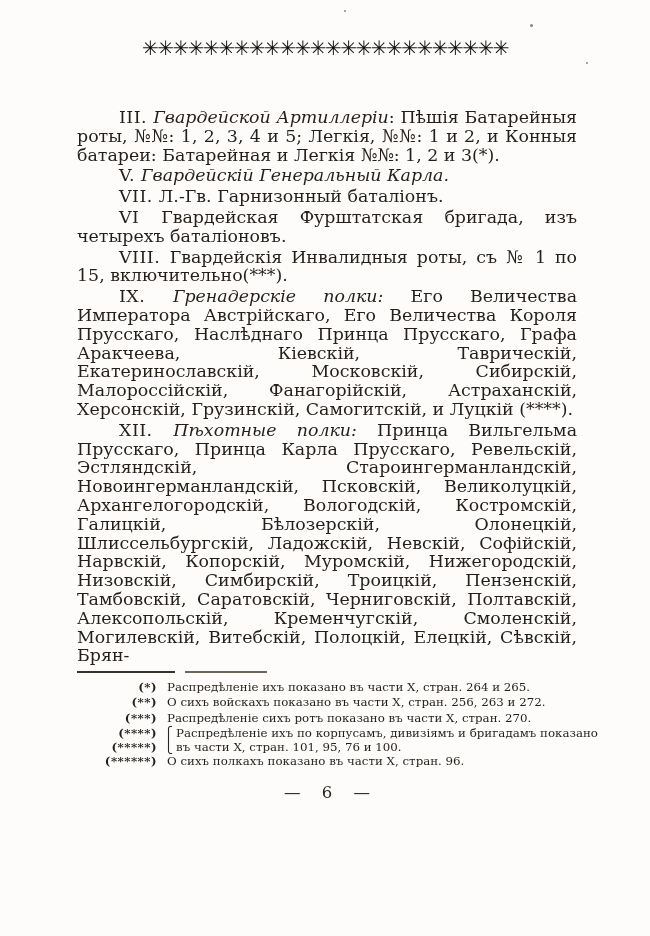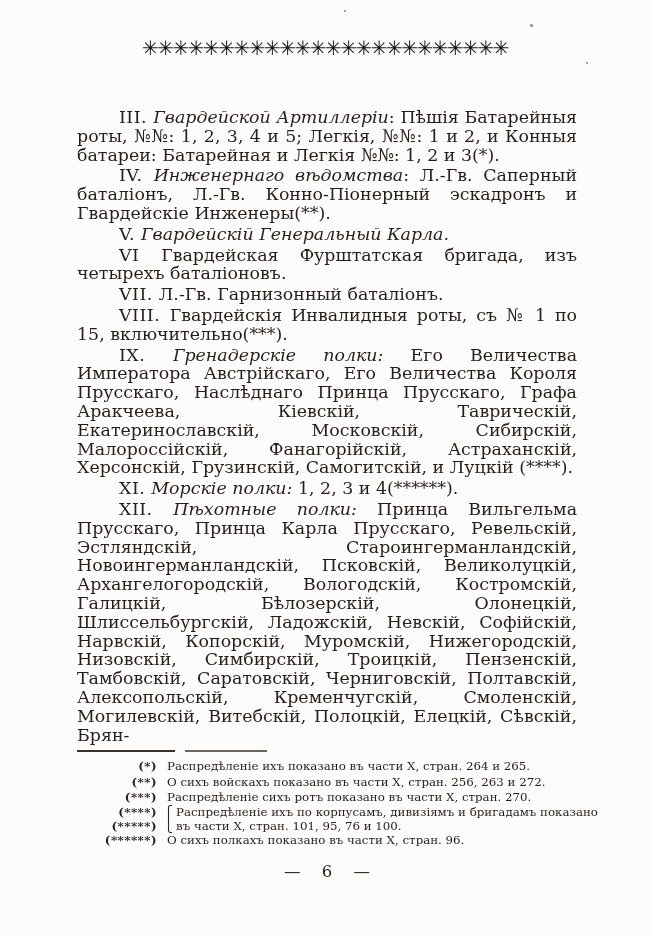--- a/index.html
+++ b/index.html
@@ -63,34 +63,32 @@
   <div class="speck s1"></div>
   <div class="speck s2"></div>
   <div class="speck s3"></div>
 
   <div class="ornament">✳✳✳✳✳✳✳✳✳✳✳✳✳✳✳✳✳✳✳✳✳✳✳✳</div>
 
   <div class="content">
 
     <p class="para"><span class="para-num">III. </span><span class="para-italic">Гвардейской Артиллеріи</span><span>: Пѣшія Батарейныя роты, №№: 1, 2, 3, 4 и 5; Легкія, №№: 1 и 2, и Конныя батареи: Батарейная и Легкія №№: 1, 2 и 3(*).</span></p>
 
-    <p class="para"><span class="para-num">IV. </span><span class="para-italic">Инженернаго вѣдомства</span><span>: Л.-Гв. Саперный баталіонъ, Л.-Гв. Конно-Піонерный эскадронъ и Гвардейскіе Инженеры(**).</span></p>
 
     <p class="para"><span class="para-num">V. </span><span class="para-italic">Гвардейскій Генеральный Карла.</span><span></span></p>
 
+    <p class="para"><span class="para-num">VII. </span><span class="para-italic"></span><span>Л.-Гв. Гарнизонный баталіонъ.</span></p>
+
     <p class="para"><span class="para-num">VI </span><span class="para-italic"></span><span>Гвардейская Фурштатская бригада, изъ четырехъ баталіоновъ.</span></p>
-
-    <p class="para"><span class="para-num">VII. </span><span class="para-italic"></span><span>Л.-Гв. Гарнизонный баталіонъ.</span></p>
 
     <p class="para"><span class="para-num">VIII. </span><span class="para-italic"></span><span>Гвардейскія Инвалидныя роты, съ № 1 по 15, включительно(***).</span></p>
 
     <p class="para"><span class="para-num">IX. </span><span class="para-italic">Гренадерскіе полки:</span><span> Его Величества Императора Австрійскаго, Его Величества Короля Прусскаго, Наслѣднаго Принца Прусскаго, Графа Аракчеева, Кіевскій, Таврическій, Екатеринославскій, Московскій, Сибирскій, Малороссійскій, Фанагорійскій, Астраханскій, Херсонскій, Грузинскій, Самогитскій, и Луцкій (****).</span></p>
 
 
-    <p class="para"><span class="para-num">XI. </span><span class="para-italic">Морскіе полки:</span><span> 1, 2, 3 и 4(******).</span></p>
 
     <p class="para"><span class="para-num">XII. </span><span class="para-italic">Пѣхотные полки:</span><span> Принца Вильгельма Прусскаго, Принца Карла Прусскаго, Ревельскій, Эстляндскій, Староингерманландскій, Новоингерманландскій, Псковскій, Великолуцкій, Архангелогородскій, Вологодскій, Костромскій, Галицкій, Бѣлозерскій, Олонецкій, Шлиссельбургскій, Ладожскій, Невскій, Софійскій, Нарвскій, Копорскій, Муромскій, Нижегородскій, Низовскій, Симбирскій, Троицкій, Пензенскій, Тамбовскій, Саратовскій, Черниговскій, Полтавскій, Алексопольскій, Кременчугскій, Смоленскій, Могилевскій, Витебскій, Полоцкій, Елецкій, Сѣвскій, Брян-</span></p>
 
     <div class="fn-rule"></div>
 
     <div class="footnotes">
       <div class="fn-row">
           <span class="fn-label">(*)</span>
           <span class="fn-brace"></span>
           <span class="fn-text">Распредѣленіе ихъ показано въ части X, стран. 264 и 265.</span>

